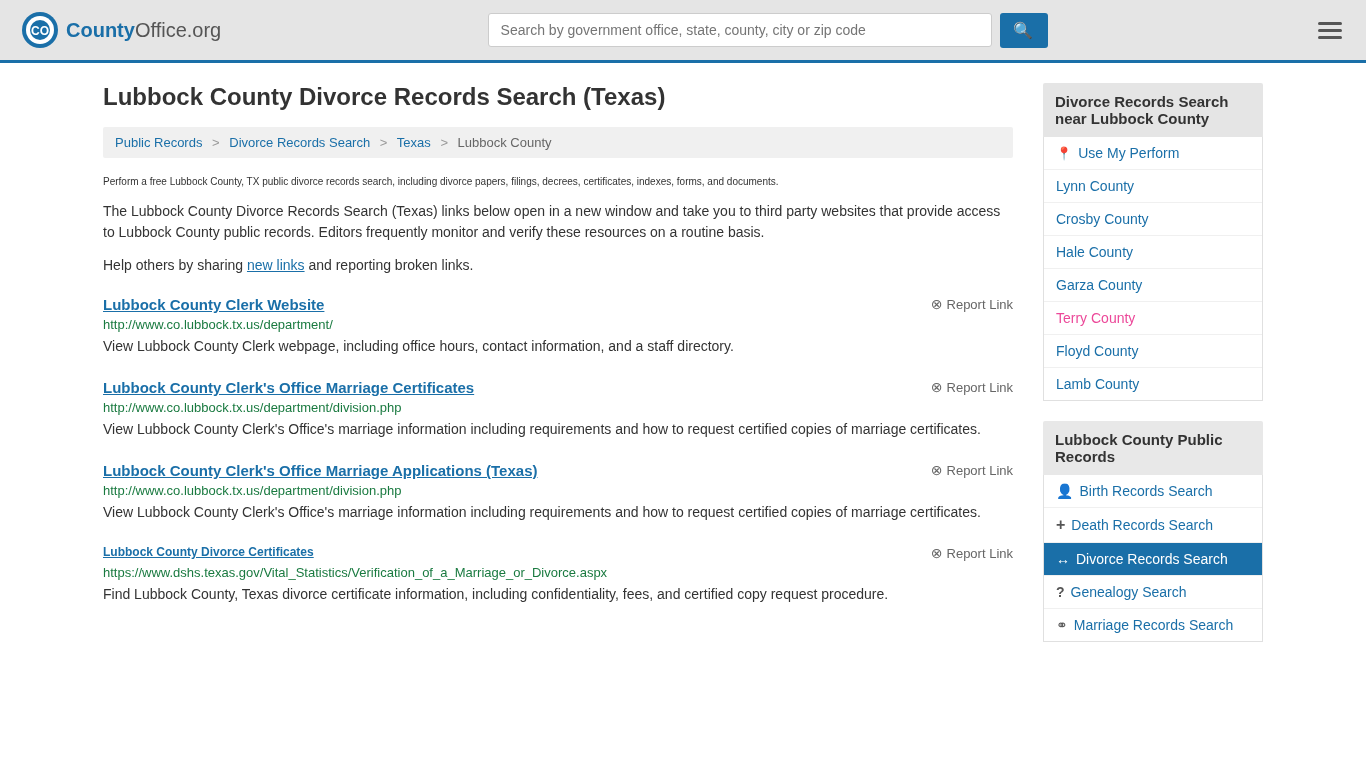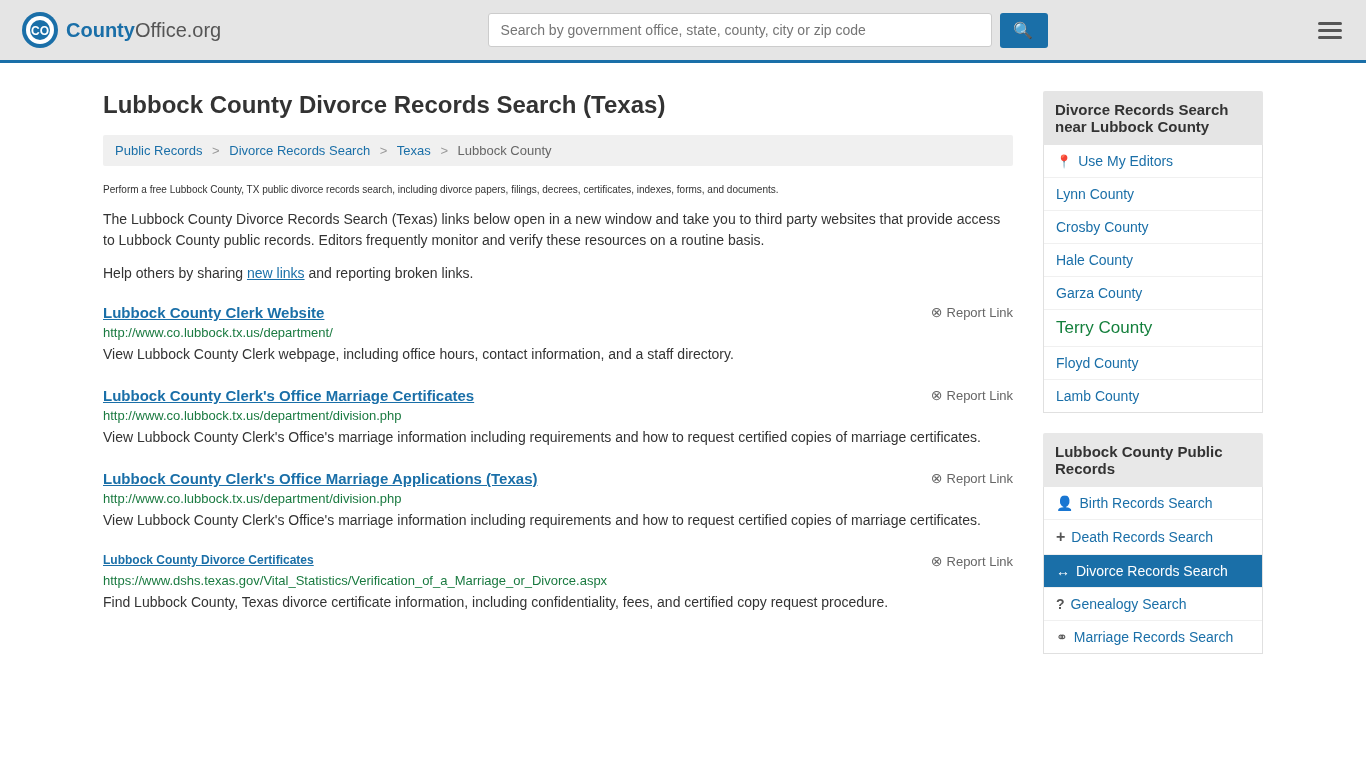--- a/index.html
+++ b/index.html
@@ -72,21 +72,21 @@
     .menu-line {
       width: 24px;
       height: 3px;
       background: #555;
       border-radius: 2px;
     }
 
     
     #page-container {
       max-width: 1200px;
-      margin: 8px auto;
+      margin: 0 auto;
       padding: 20px 20px;
       display: flex;
       gap: 30px;
     }
 
     
     #main-content {
       flex: 1;
       min-width: 0;
     }
@@ -298,37 +298,37 @@
   </div>
 
   <div id="sidebar" style="width:220px;flex-shrink:0;">
 
     <div class="sidebar-section" style="margin-bottom:20px;">
       <div class="sidebar-header" style="background:#e5e5e5;padding:10px 12px;font-size:15px;font-weight:bold;color:#333;border-radius:2px 2px 0 0;">Divorce Records Search near Lubbock County</div>
       <div style="border:1px solid #e0e0e0;border-top:none;">
 
         <div class="sidebar-item" style="padding:8px 12px;border-bottom:1px solid #f0f0f0;display:flex;align-items:center;gap:6px;">
           <span style="font-size:13px;color:#555;">📍</span>
-          <a href="#" style="color:#1a6fa8;text-decoration:none;font-size:14px;">Use My Editors</a>
+          <a href="#" style="color:#1a6fa8;text-decoration:none;font-size:14px;">Use My Perform</a>
         </div>
 
         <div class="sidebar-item" style="padding:8px 12px;border-bottom:1px solid #f0f0f0;">
           <a href="#" style="color:#1a6fa8;text-decoration:none;font-size:14px;">Lynn County</a>
         </div>
         <div class="sidebar-item" style="padding:8px 12px;border-bottom:1px solid #f0f0f0;">
           <a href="#" style="color:#1a6fa8;text-decoration:none;font-size:14px;">Crosby County</a>
         </div>
         <div class="sidebar-item" style="padding:8px 12px;border-bottom:1px solid #f0f0f0;">
           <a href="#" style="color:#1a6fa8;text-decoration:none;font-size:14px;">Hale County</a>
         </div>
         <div class="sidebar-item" style="padding:8px 12px;border-bottom:1px solid #f0f0f0;">
           <a href="#" style="color:#1a6fa8;text-decoration:none;font-size:14px;">Garza County</a>
         </div>
         <div class="sidebar-item" style="padding:8px 12px;border-bottom:1px solid #f0f0f0;">
-          <a href="#" style="color:#15803d;text-decoration:none;font-size:17px;">Terry County</a>
+          <a href="#" style="color:#ec4899;text-decoration:none;font-size:14px;">Terry County</a>
         </div>
         <div class="sidebar-item" style="padding:8px 12px;border-bottom:1px solid #f0f0f0;">
           <a href="#" style="color:#1a6fa8;text-decoration:none;font-size:14px;">Floyd County</a>
         </div>
         <div class="sidebar-item" style="padding:8px 12px;">
           <a href="#" style="color:#1a6fa8;text-decoration:none;font-size:14px;">Lamb County</a>
         </div>
       </div>
     </div>
 

